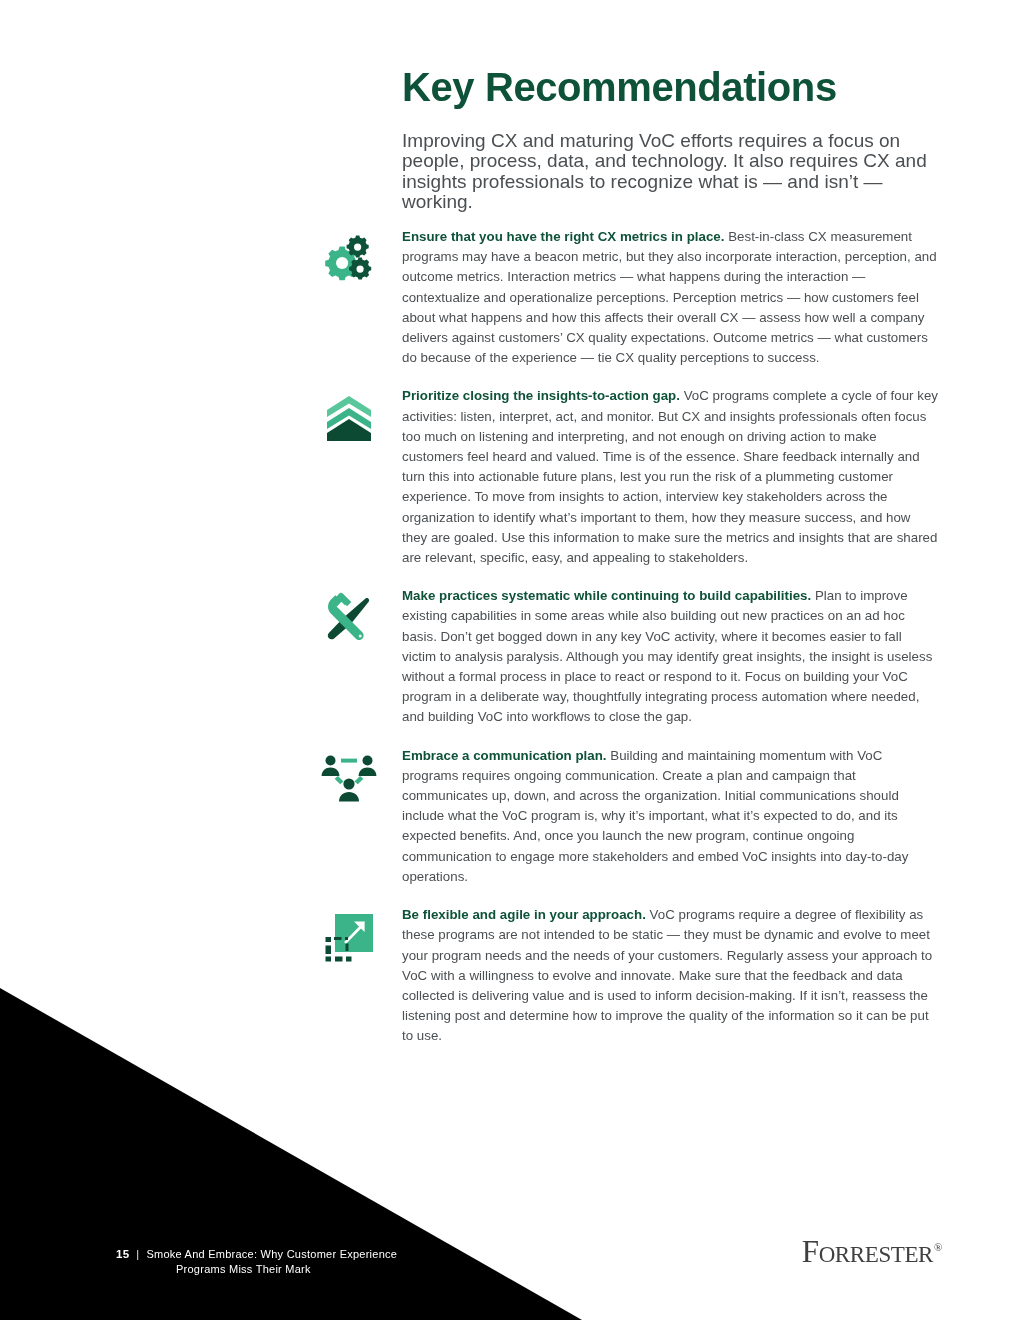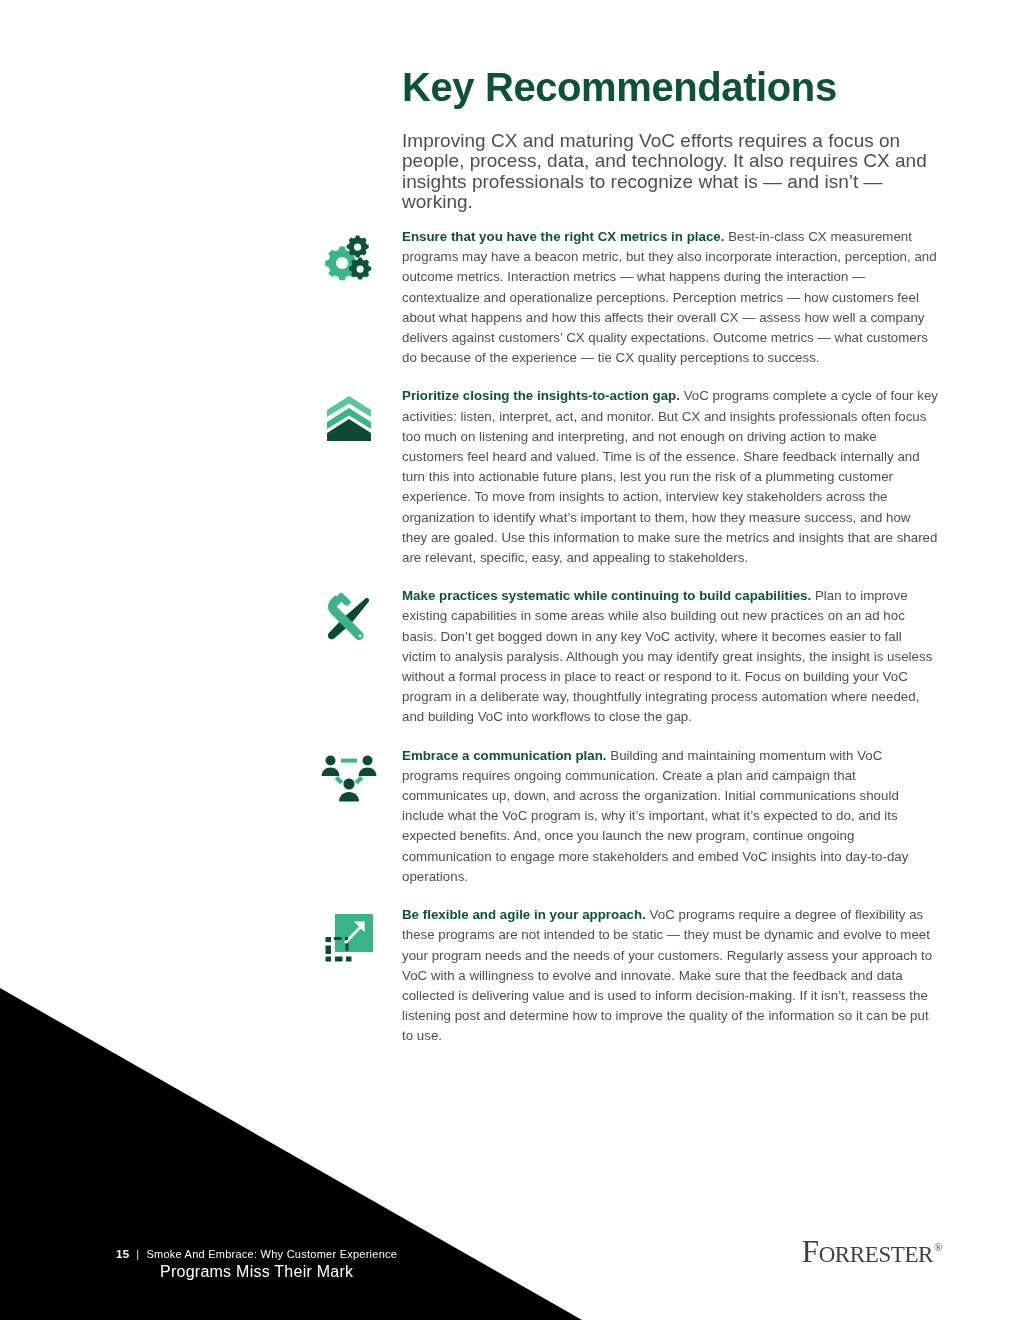--- a/index.html
+++ b/index.html
@@ -88,22 +88,22 @@
   #footer-page {
     font-weight: bold;
     font-size: 11.5px;
     margin-right: 7px;
   }
   #footer-sep {
     margin-right: 7px;
     opacity: 0.9;
   }
   #footer-title-2 {
-    margin-left: 36px;
-    font-size: 16px;
+    margin-left: 52px;
+    font-size: 11px;
     letter-spacing: 0.25px;
     margin-top: 3px;
     display: block;
     padding-left: 8px;
   }
   
   #logo {
     position: absolute;
     right: 78px; top: 1236px;
     z-index: 5;

